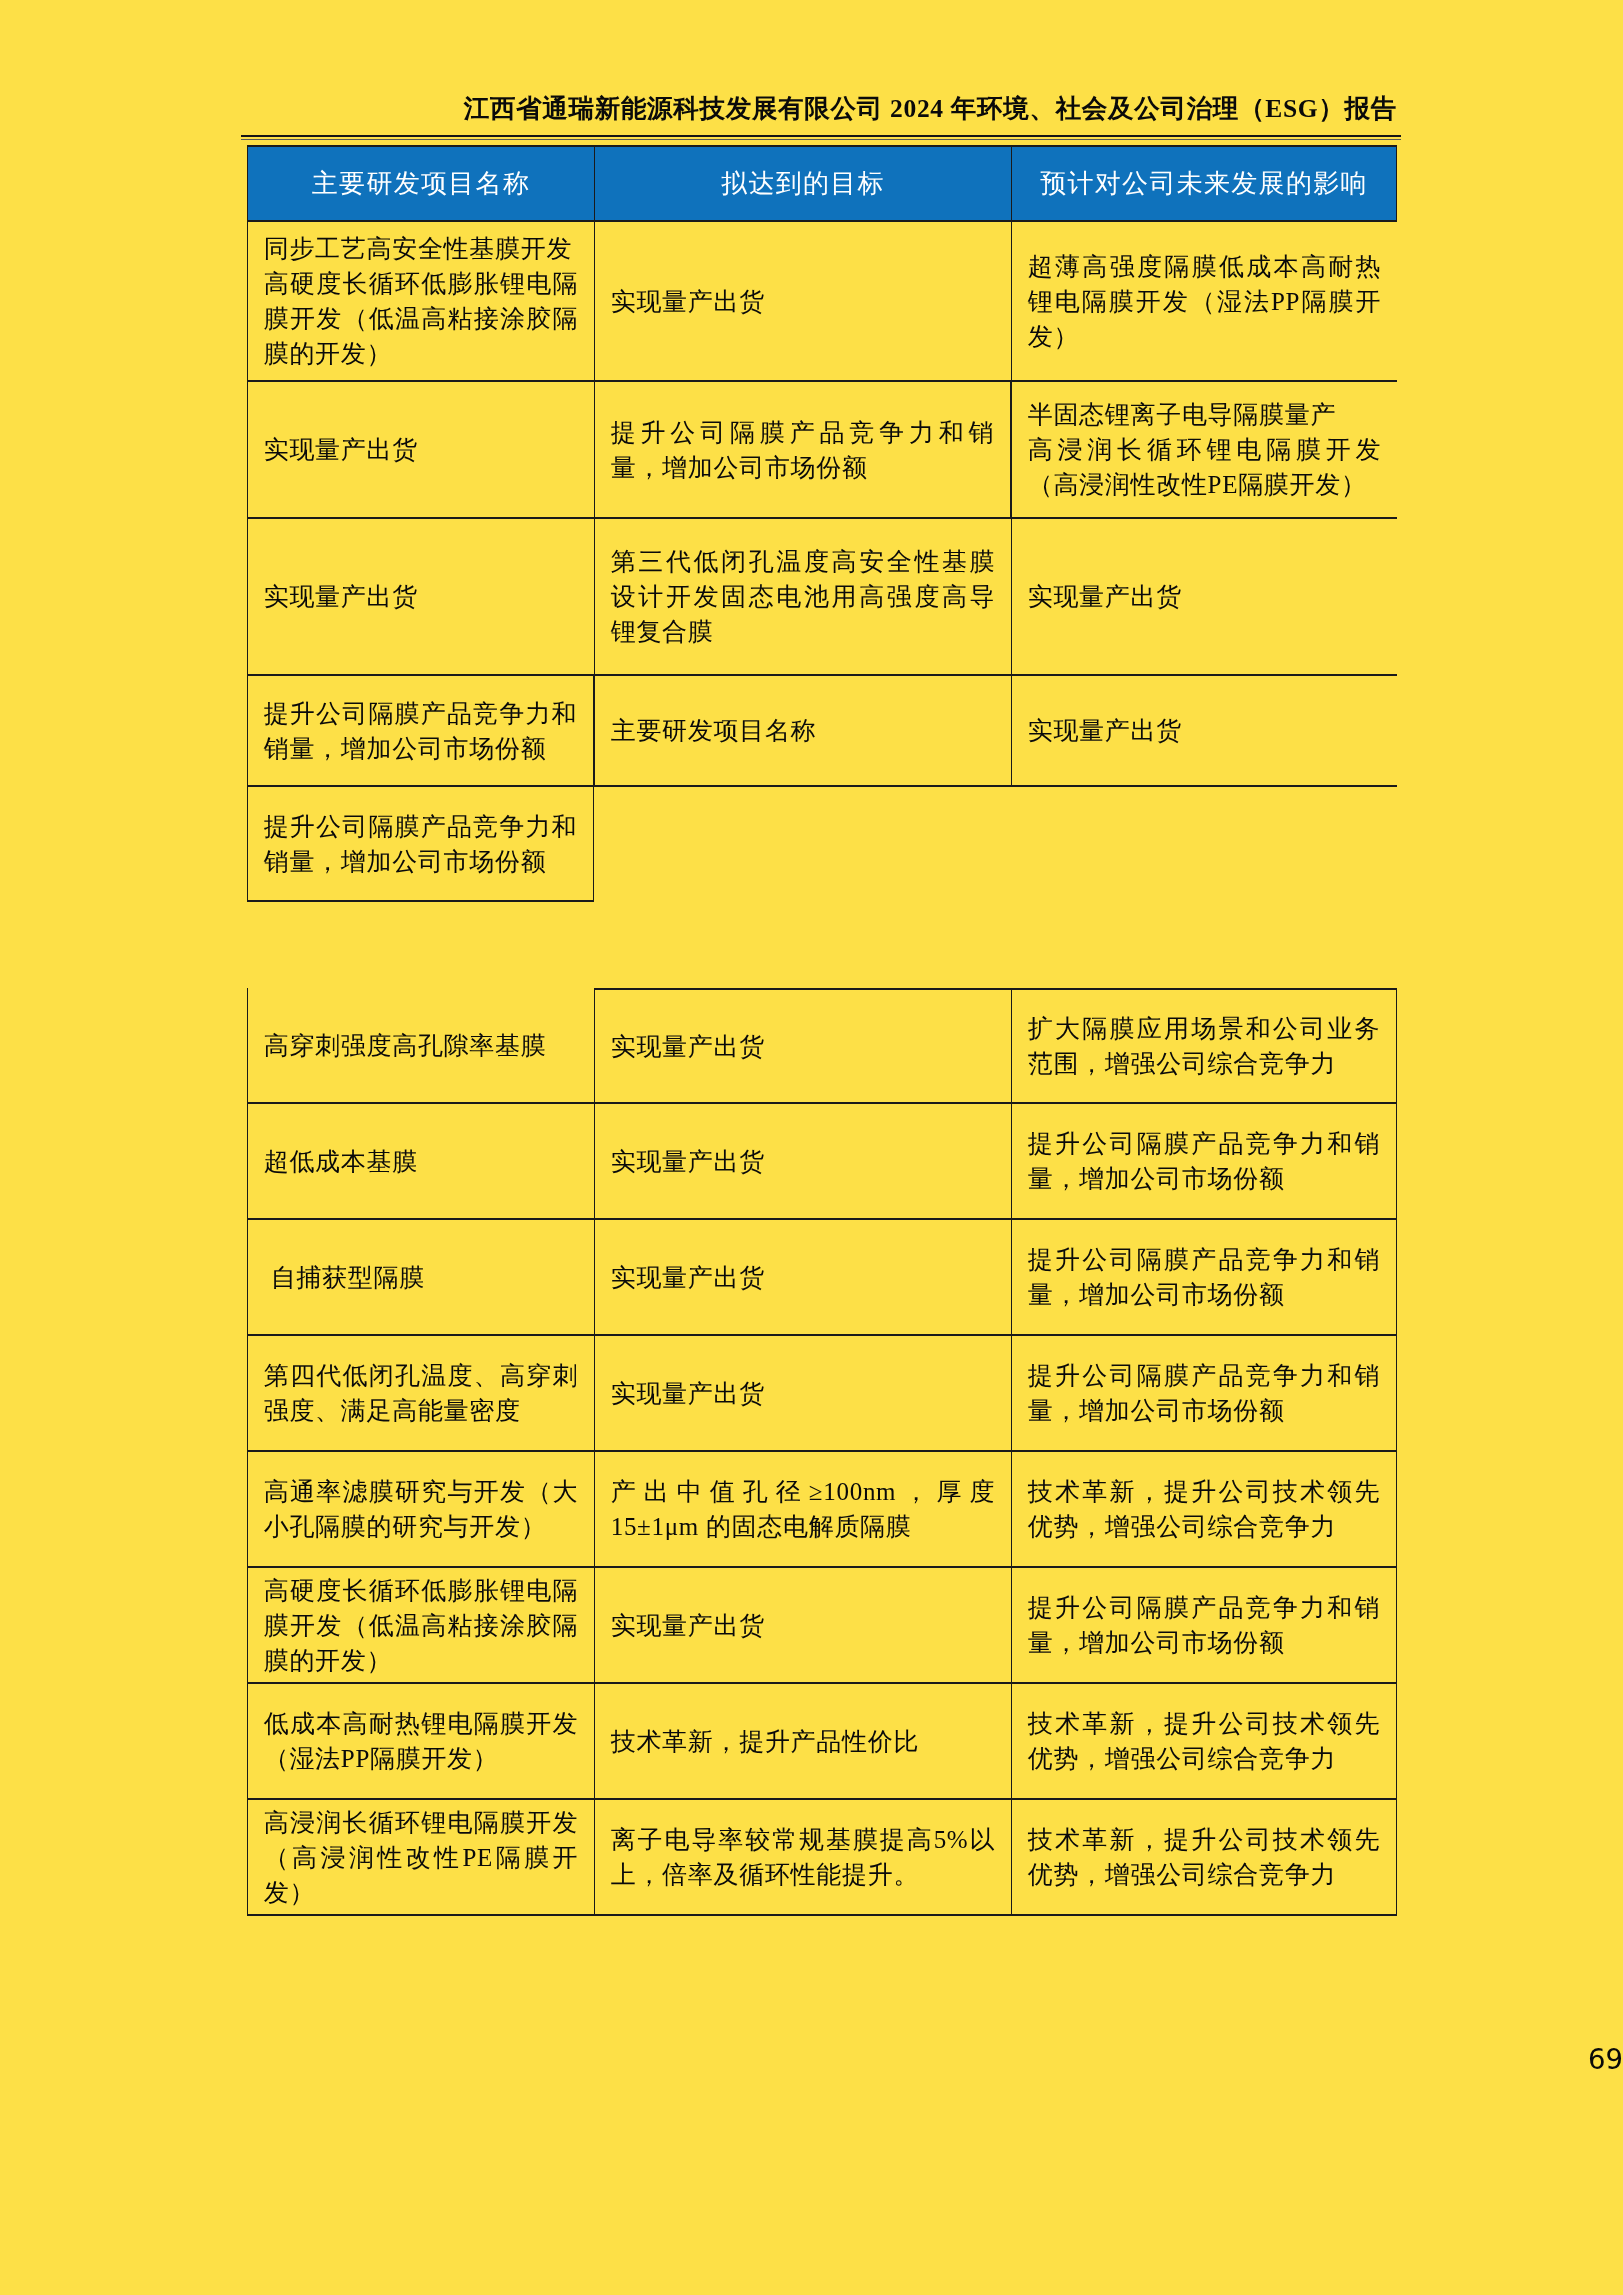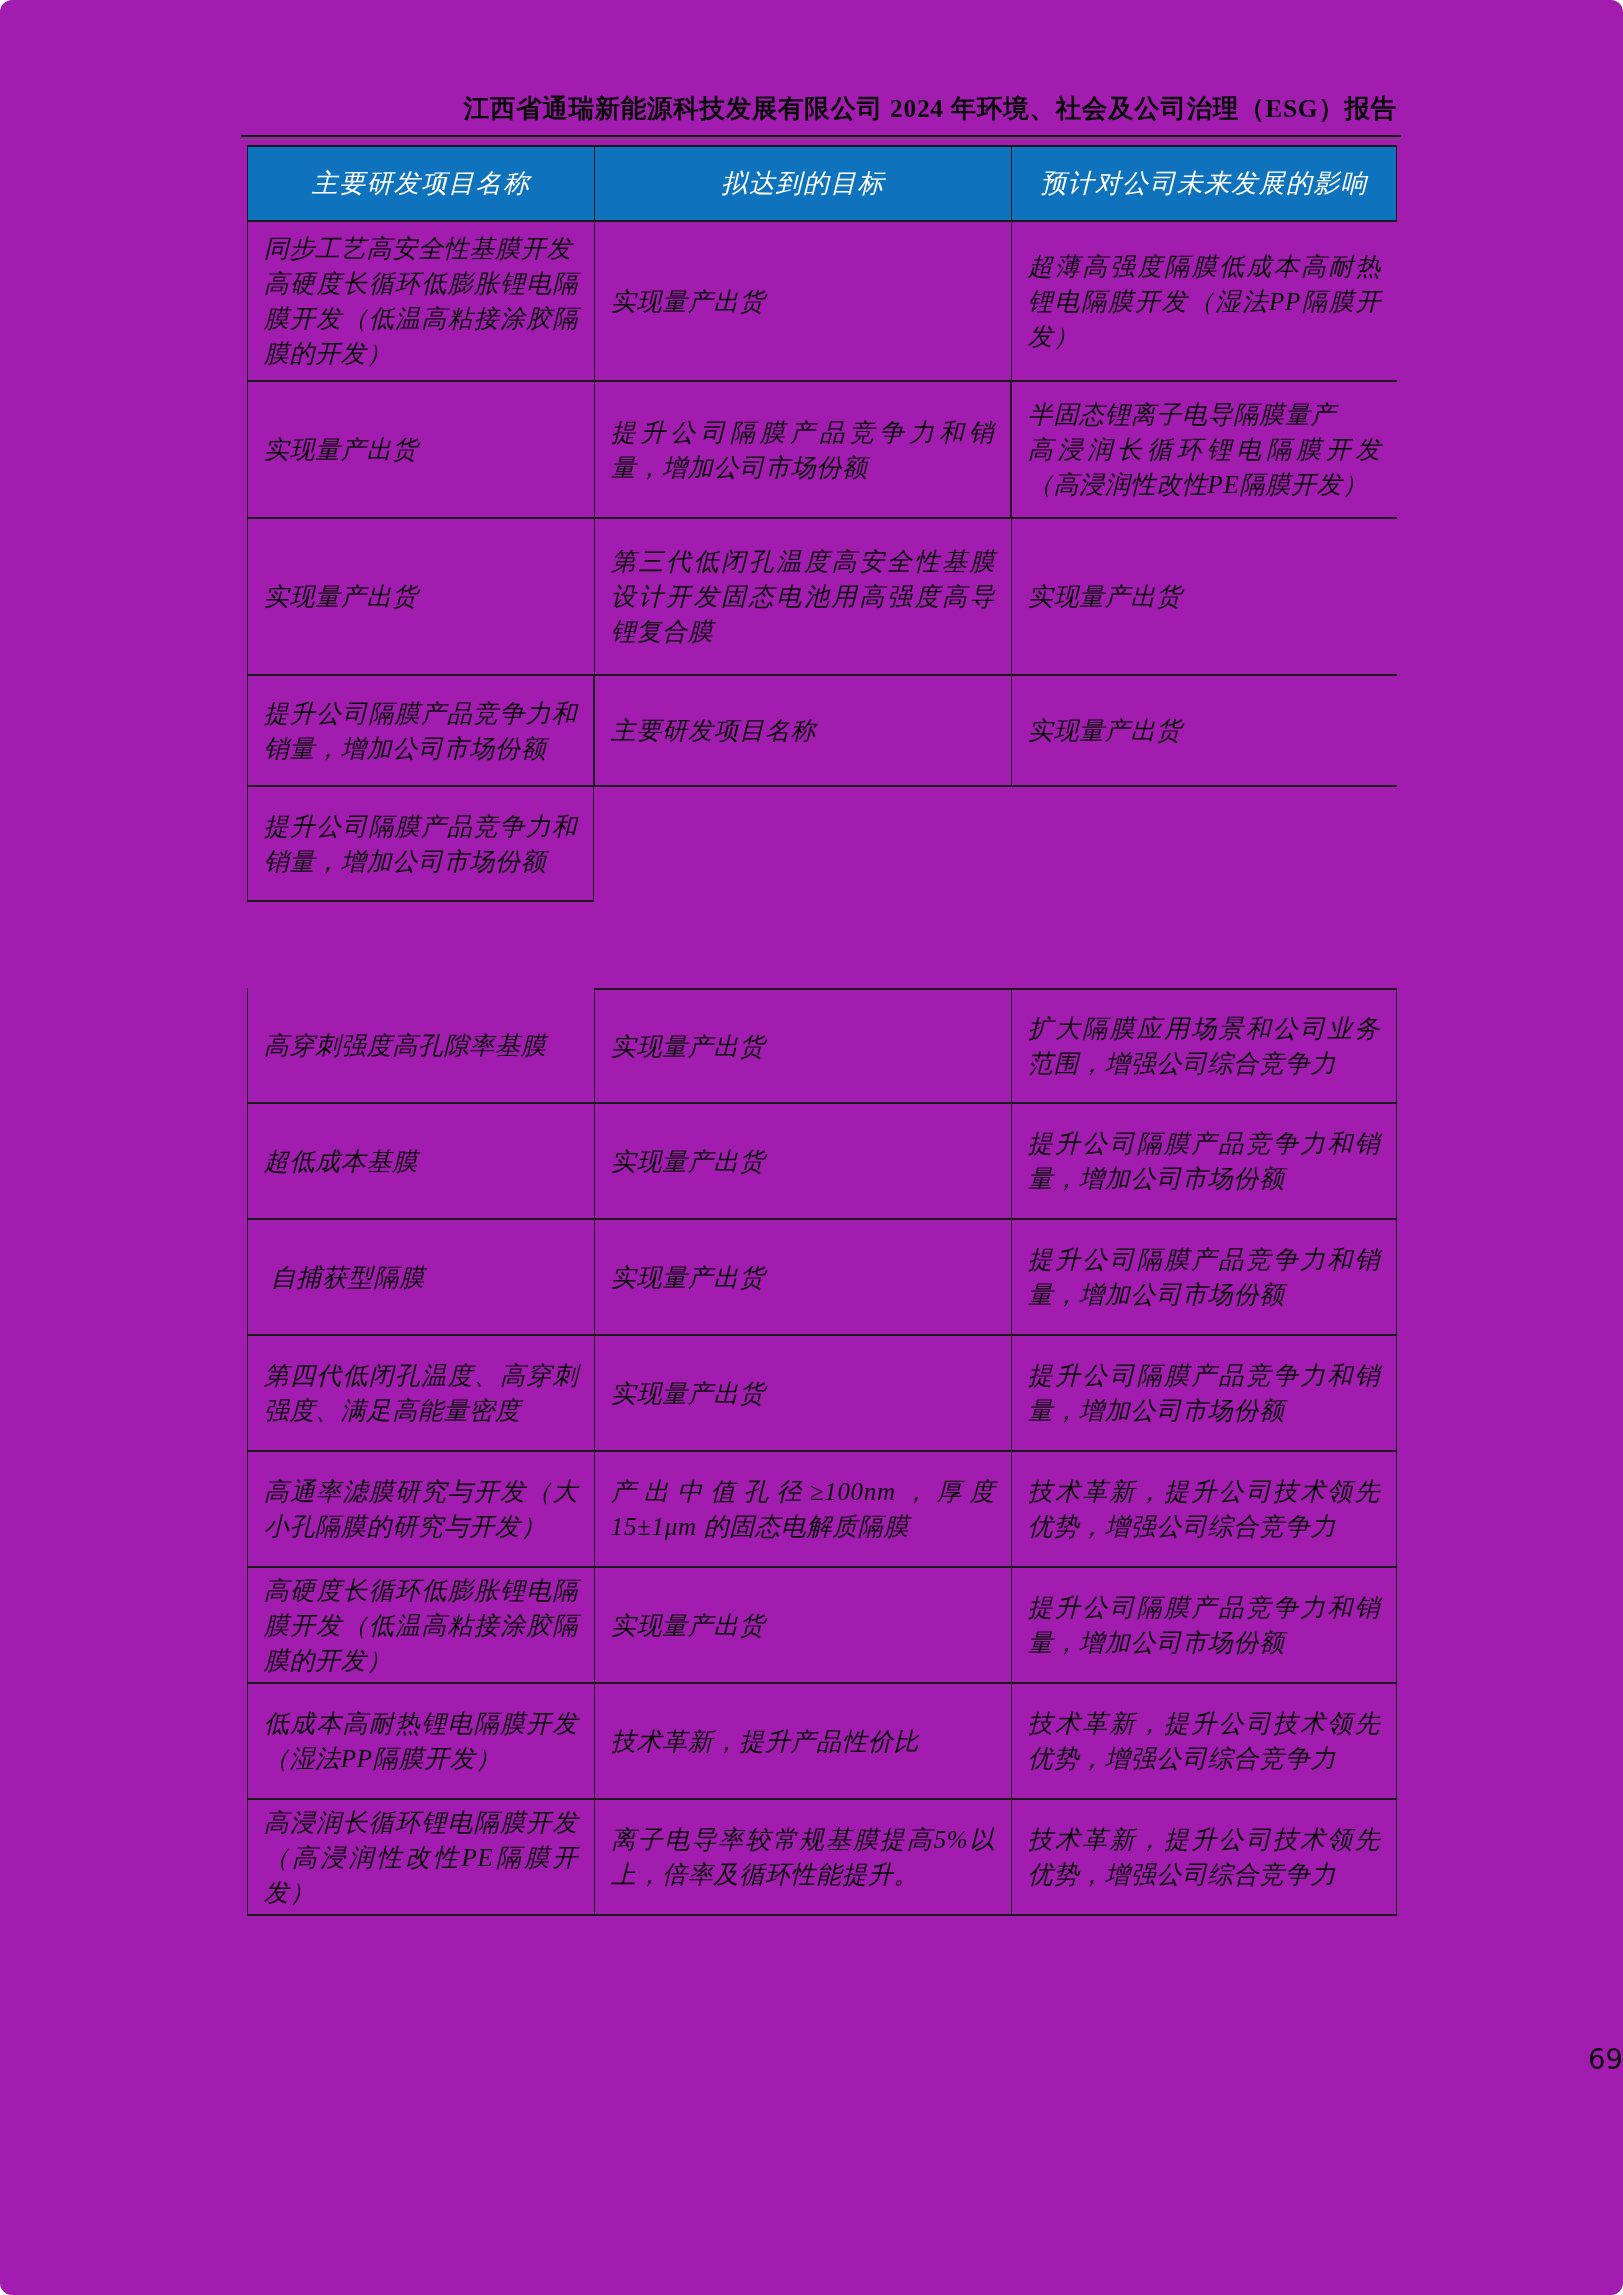--- a/index.html
+++ b/index.html
@@ -4,25 +4,24 @@
 <style>
   :root{
     --bd:#1a1a1a;
     --accent:#0F72BC;
     --ink:#0a0a0a;
   }
   html,body{margin:0;padding:0;background:#ffffff;}
   .page{
     position:relative;
     width:1623px;height:2295px;
-    background:#a21caf;
+    background:#fde047;
     font-family:"Liberation Serif","DejaVu Serif",serif;
     color:var(--ink);
     overflow:hidden;
-    border-radius:12px;
   }
   .doc-header{
     position:absolute;top:90px;left:241px;width:1156px;
     text-align:right;
     font-size:25.5px;font-weight:bold;letter-spacing:0.7px;line-height:37px;
     white-space:nowrap;
   }
   .header-rule{
     position:absolute;top:135px;left:241px;width:1160px;height:2px;
     border-top:2.6px solid #151515;
@@ -44,21 +43,20 @@
     font-size:25px;line-height:35px;letter-spacing:0.7px;
     overflow:hidden;
   }
   .cell.last{border-right:1.3px solid var(--bd);}
   .cell.t{border-top:2px solid var(--bd);}
   .cell.nt{border-top:none;}
   .cell span{
     display:block;width:100%;
     text-align:justify;
     white-space:pre-wrap;
-    font-style:italic;
   }
   .hcell{
     background:var(--accent);
     color:#ffffff;
     font-size:26px;letter-spacing:1.3px;
   }
   .hcell span{text-align:center;white-space:nowrap;}
   .page-number{
     position:absolute;top:2043px;left:0;width:1623px;
     text-align:right;

